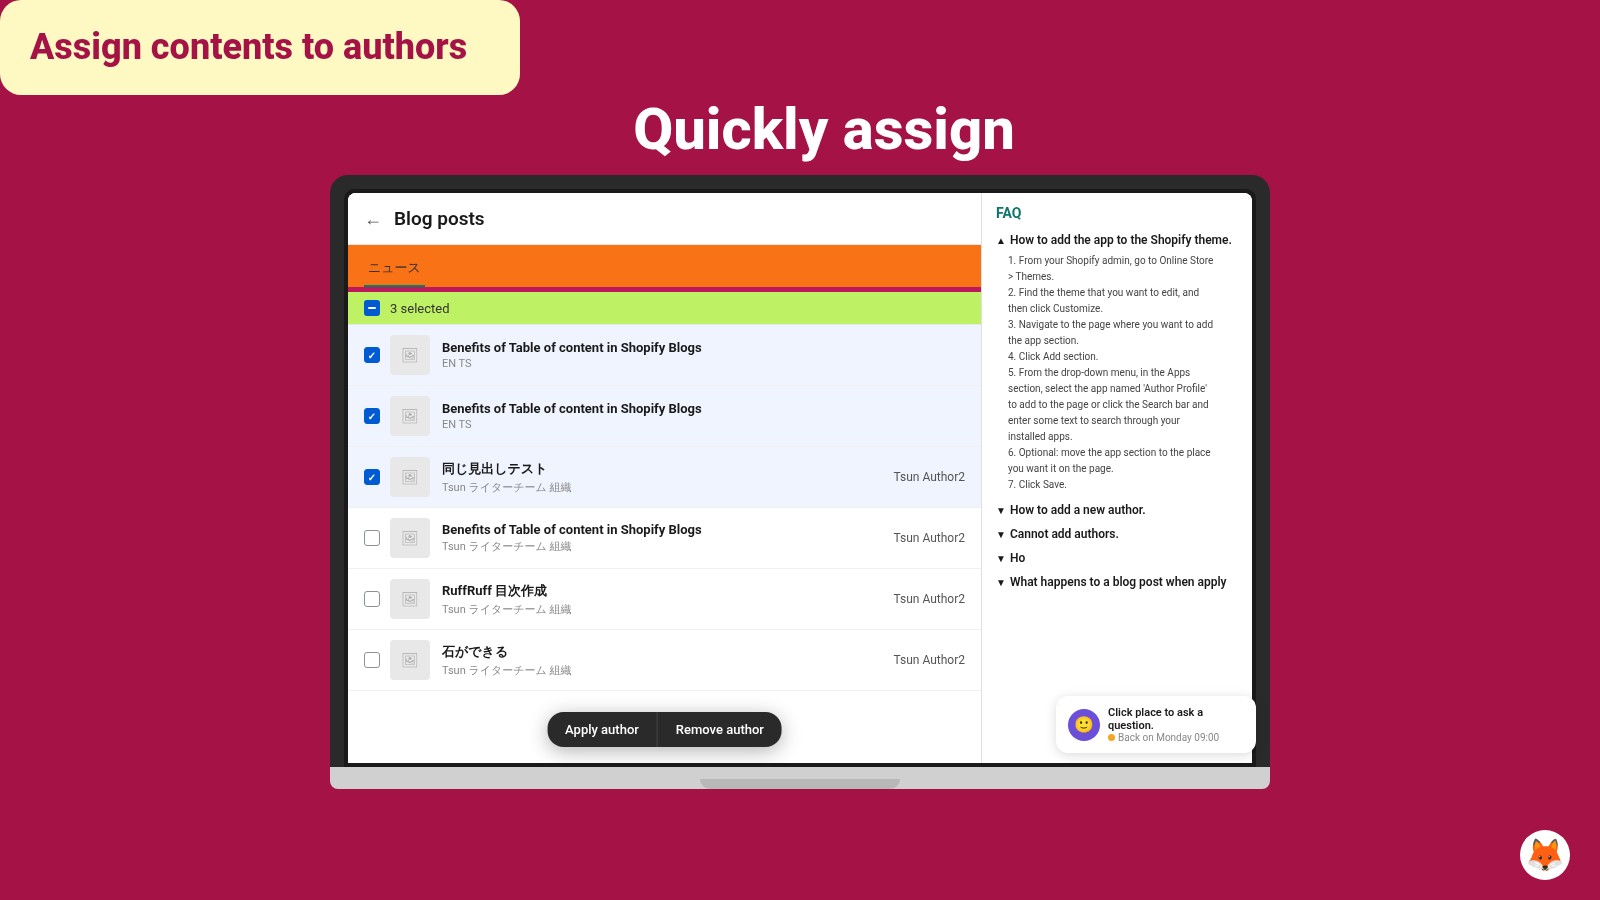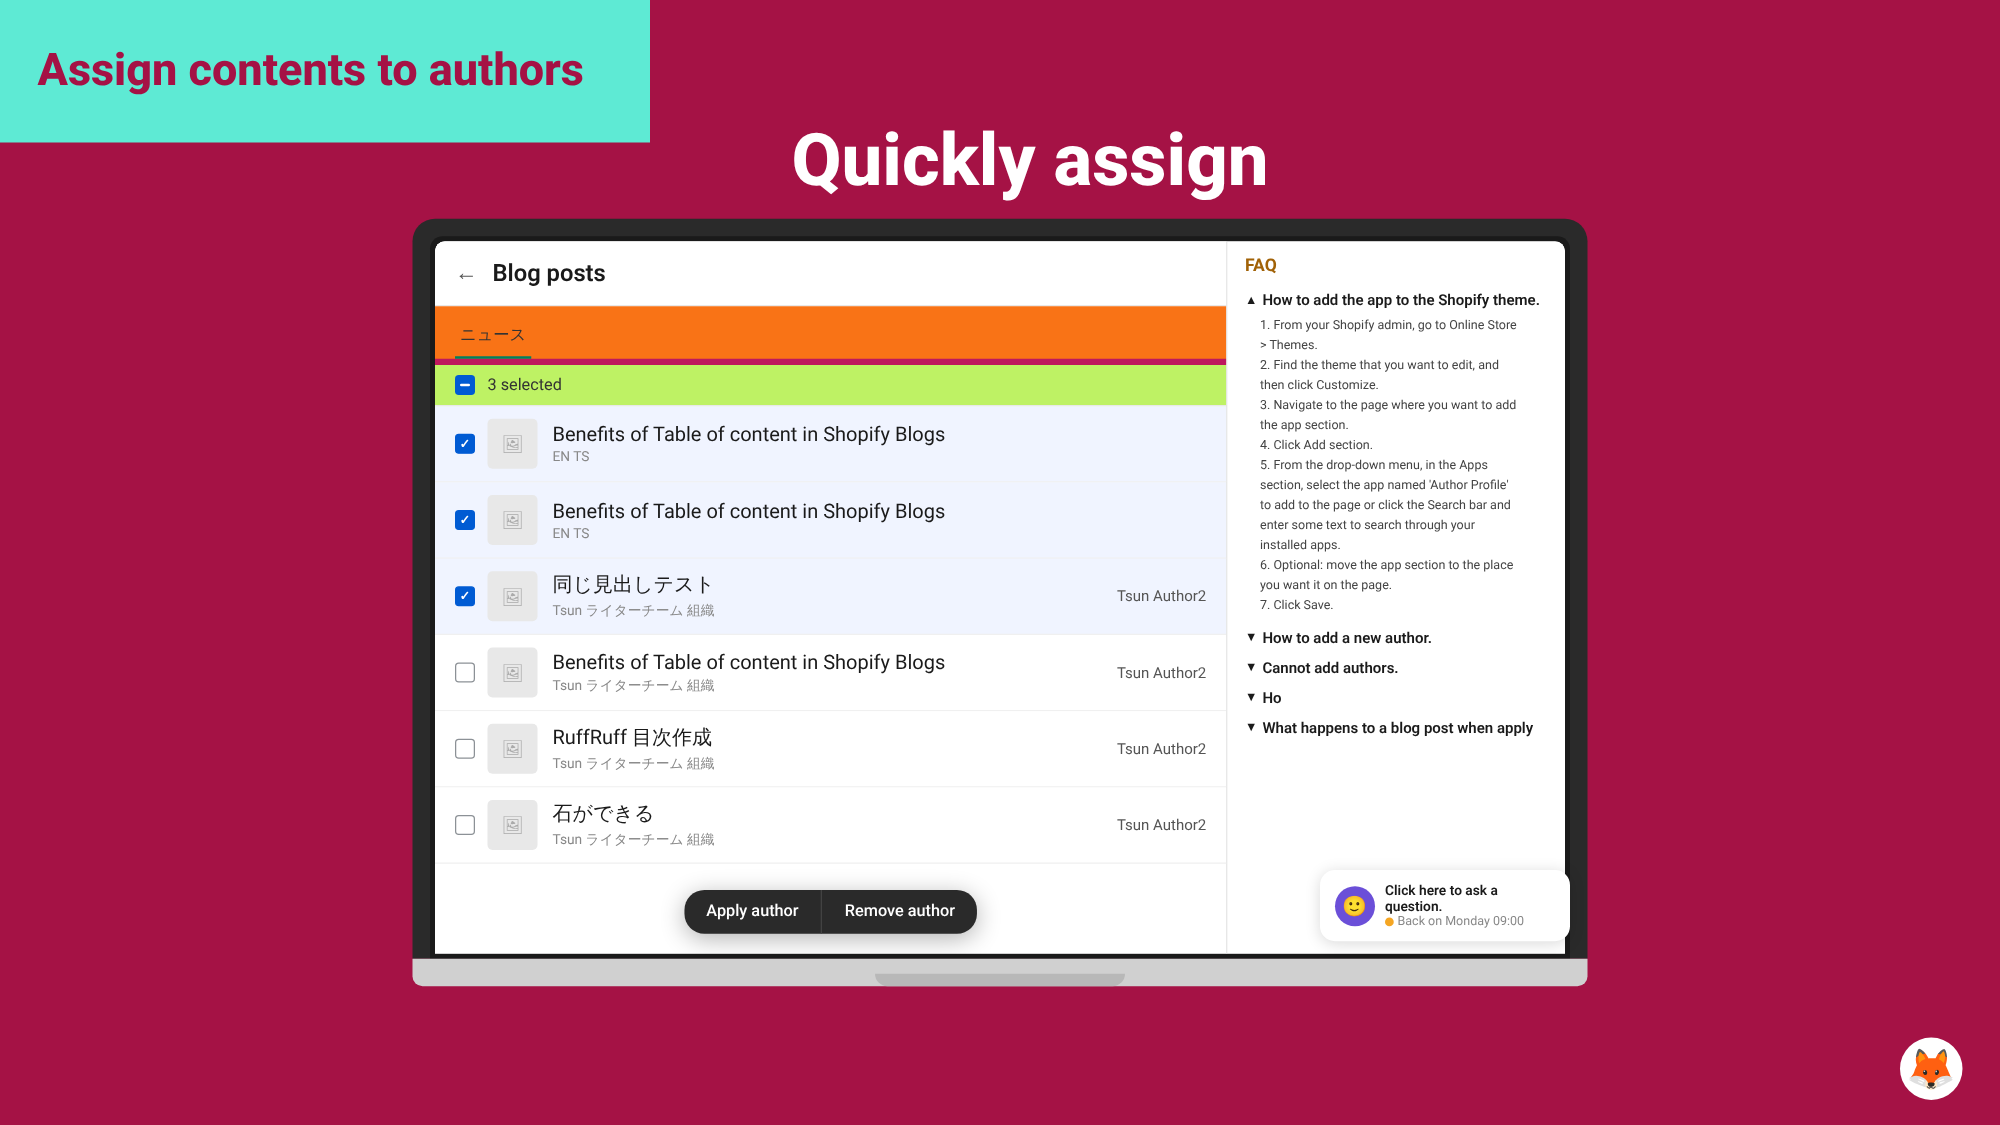--- a/index.html
+++ b/index.html
@@ -10,26 +10,27 @@
       font-family: -apple-system, BlinkMacSystemFont, 'Segoe UI', Roboto, sans-serif;
       overflow: hidden;
       position: relative;
     }
 
     
     .title-banner {
       position: absolute;
       top: 0;
       left: 0;
-      background: #5eead4;
+      background: #fef9c3;
       padding: 18px 30px;
       width: 520px;
-      height: 114px;
-      display: flex;
-      align-items: center;
+      height: 95px;
+      display: flex;
+      align-items: center;
+      border-radius: 21px;
     }
     .title-banner h1 {
       font-size: 36px;
       font-weight: 800;
       color: #a51245;
       line-height: 1.1;
     }
 
     
     .center-heading {
@@ -221,22 +222,22 @@
       display: flex;
       align-items: center;
       justify-content: center;
       color: #aaa;
       font-size: 14px;
     }
     .item-info {
       flex: 1;
     }
     .item-title {
-      font-size: 16px;
-      font-weight: 400;
+      font-size: 13px;
+      font-weight: 700;
       color: #1a1a1a;
     }
     .item-meta {
       font-size: 11px;
       color: #888;
       margin-top: 2px;
     }
     .item-author {
       font-size: 12px;
       color: #555;
@@ -271,21 +272,21 @@
     
     .faq-panel {
       width: 270px;
       background: white;
       overflow-y: auto;
       padding: 12px 14px;
     }
     .faq-title {
       font-size: 14px;
       font-weight: 700;
-      color: #a16207;
+      color: #0f766e;
       margin-bottom: 12px;
     }
     .faq-item {
       margin-bottom: 10px;
     }
     .faq-question {
       font-size: 12px;
       font-weight: 600;
       color: #1a1a1a;
       display: flex;
@@ -520,21 +521,21 @@
             <div class="faq-item">
               <div class="faq-question">
                 <span class="arrow">▼</span>
                 <span>What happens to a blog post when apply</span>
               </div>
             </div>
 
             <div class="chat-widget">
               <div class="chat-avatar">🙂</div>
               <div class="chat-text">
-                <div class="chat-title">Click here to ask a question.</div>
+                <div class="chat-title">Click place to ask a question.</div>
                 <div class="chat-status">
                   <span class="status-dot"></span>
                   <span>Back on Monday 09:00</span>
                 </div>
               </div>
             </div>
 
           </div>
 
         </div>

